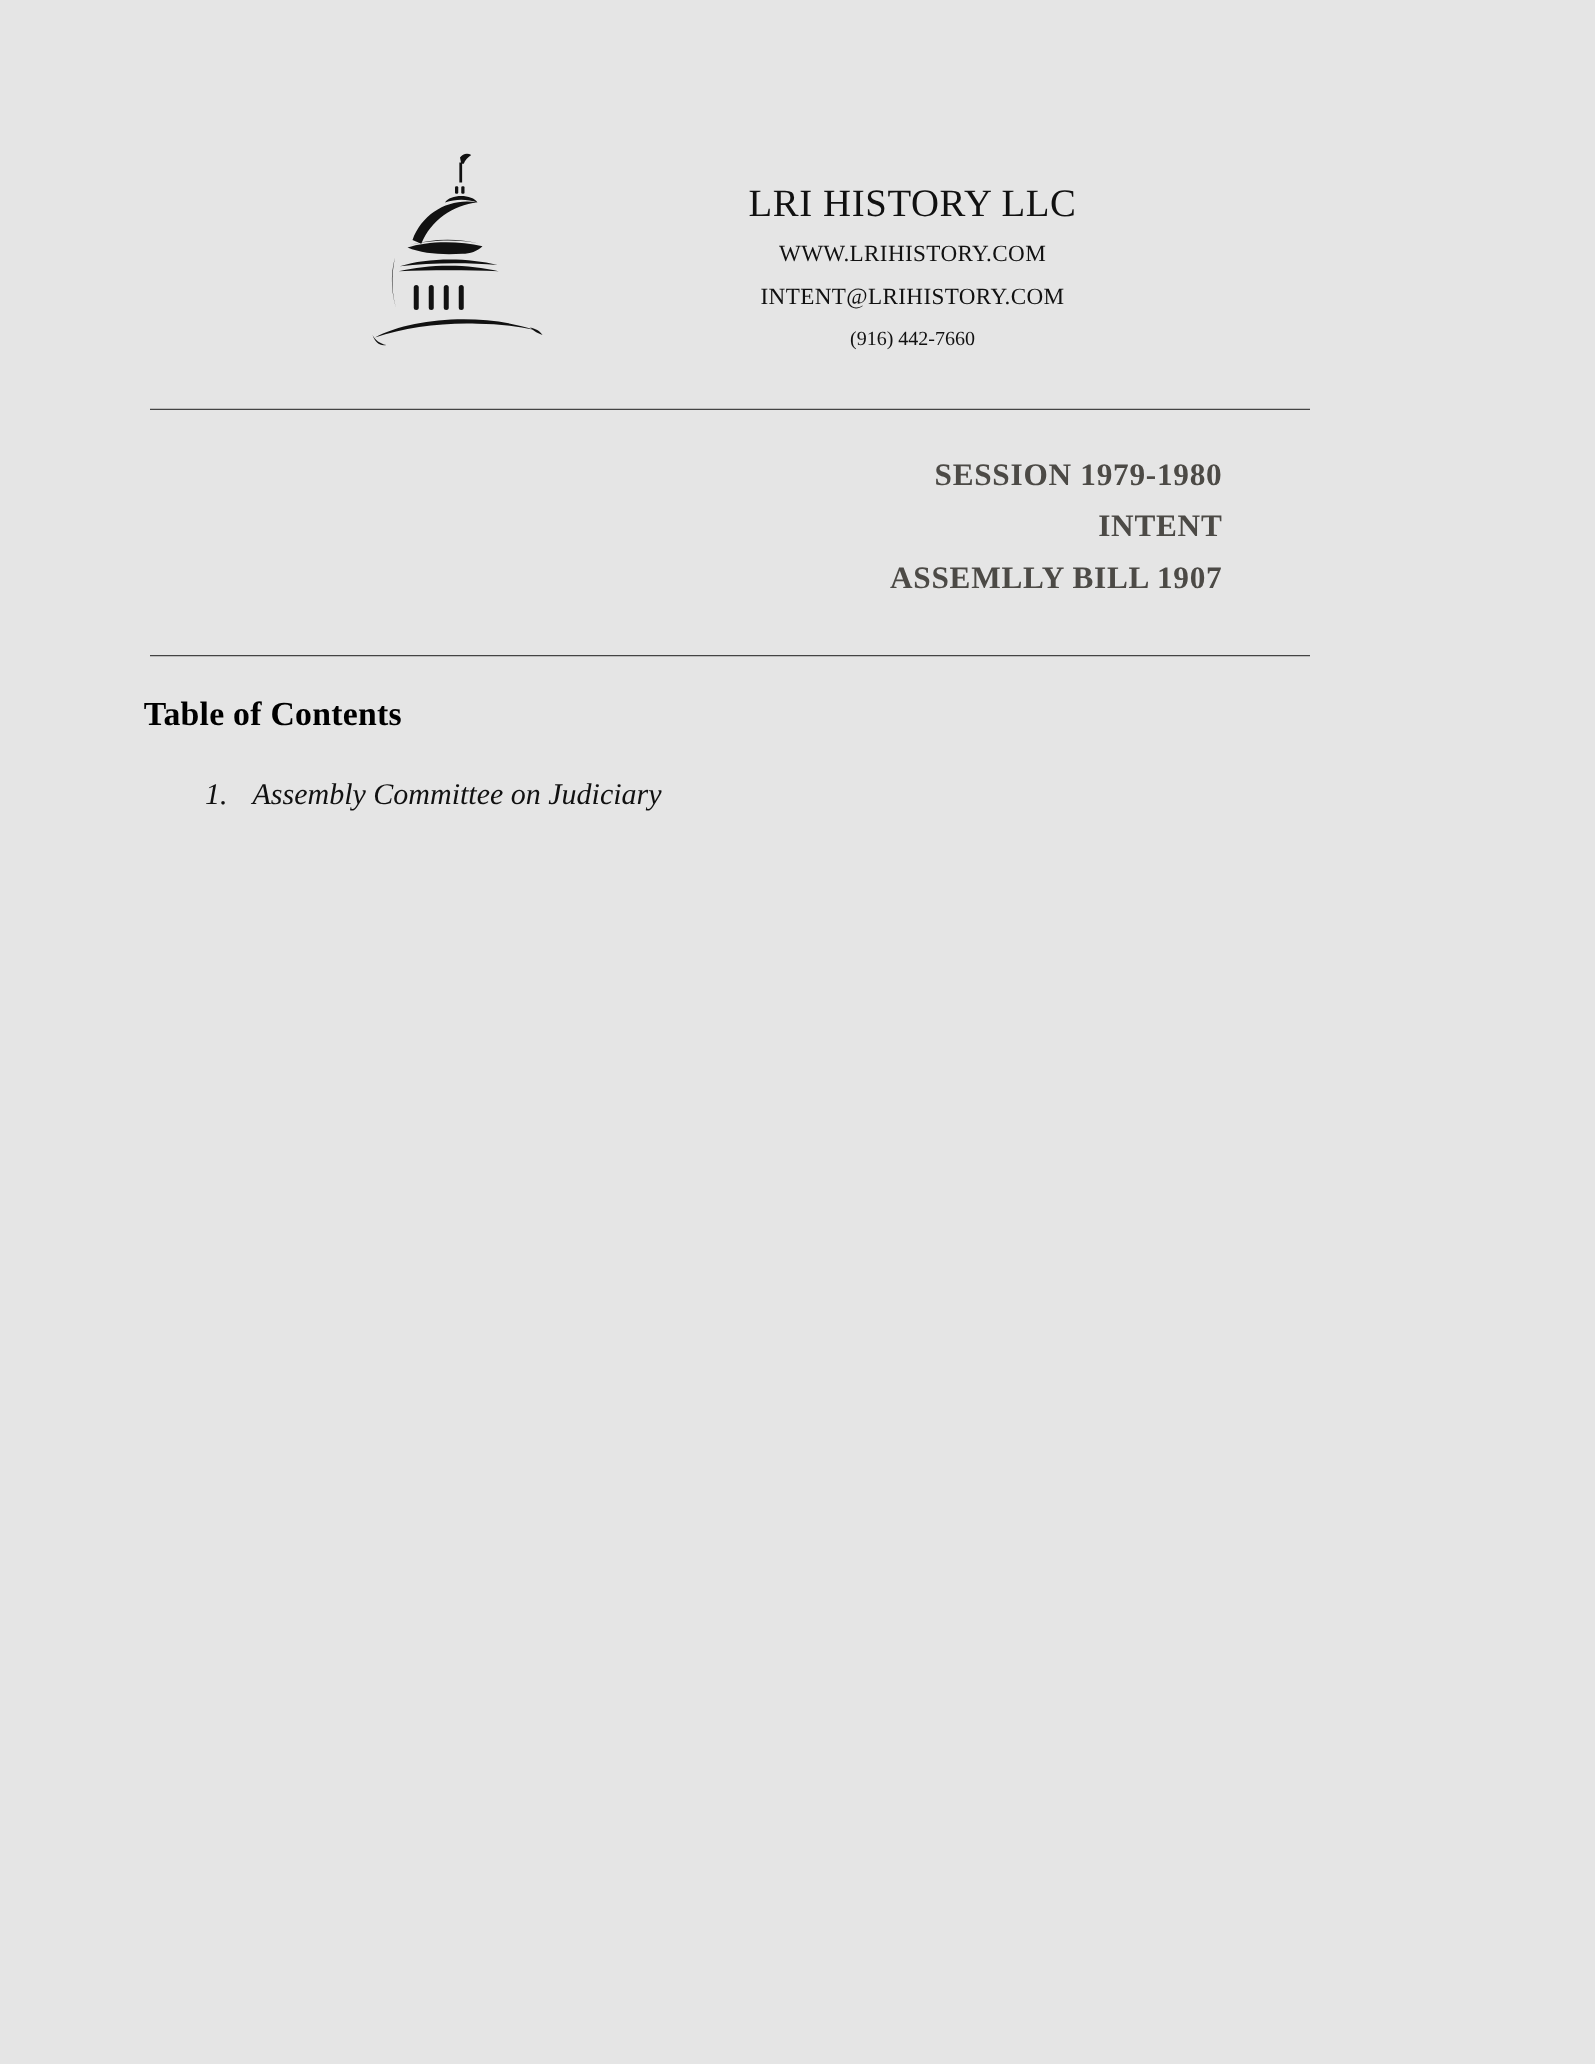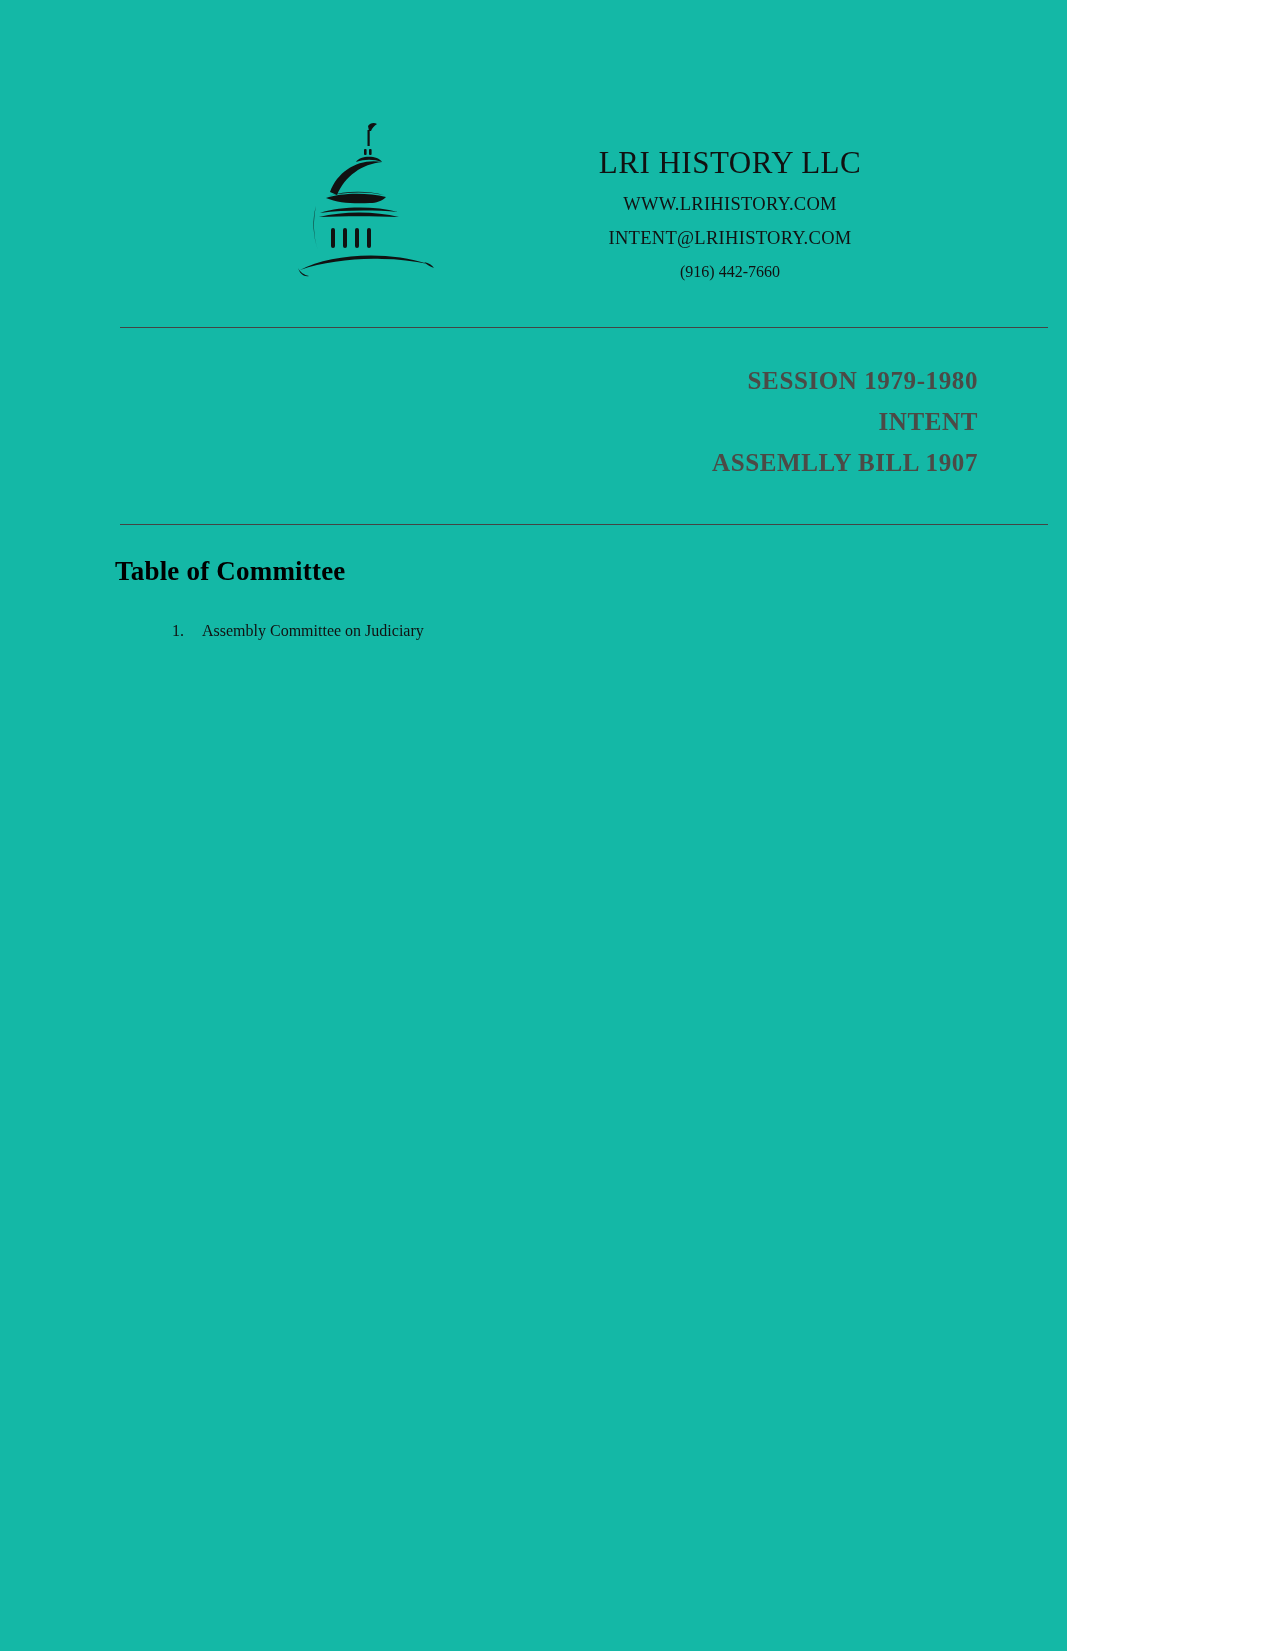--- a/index.html
+++ b/index.html
@@ -11,23 +11,23 @@
     width: 1276px;
     height: 1651px;
     font-family: "Liberation Serif", serif;
     color: #000000;
     position: relative;
     overflow: hidden;
   }
 
   .page {
     position: relative;
-    width: 1067px;
+    width: 1276px;
     height: 1651px;
-    background: #14b8a6;
+    background: #e5e5e5;
   }
 
   
   .letterhead {
     position: absolute;
     left: 0;
     top: 118px;
     width: 1276px;
     display: flex;
     flex-direction: row;
@@ -123,22 +123,23 @@
   }
 
   .toc-list {
     position: absolute;
     left: 150px;
     top: 620px;
     margin: 0;
     padding: 0 0 0 38px;
     list-style: decimal;
     font-family: "Liberation Serif", serif;
-    font-size: 16px;
-    color: #111111;
+    font-size: 24px;
+    color: #111111;
+    font-style: italic;
   }
   .toc-list li {
     padding-left: 14px;
     line-height: 1.35;
   }
 </style>
 </head>
 <body>
 
 <div class="page">
@@ -191,19 +192,19 @@
   <div class="rule rule-top"></div>
 
   <div class="meta-block">
     <span class="meta-line">SESSION  1979-1980</span>
     <span class="meta-line">INTENT</span>
     <span class="meta-line">ASSEMLLY BILL 1907</span>
   </div>
 
   <div class="rule rule-bottom"></div>
 
-  <div class="toc-title">Table of Committee</div>
+  <div class="toc-title">Table of Contents</div>
 
   <ol class="toc-list">
     <li>Assembly Committee on Judiciary</li>
   </ol>
 
 </div>
 
 </body></html>

